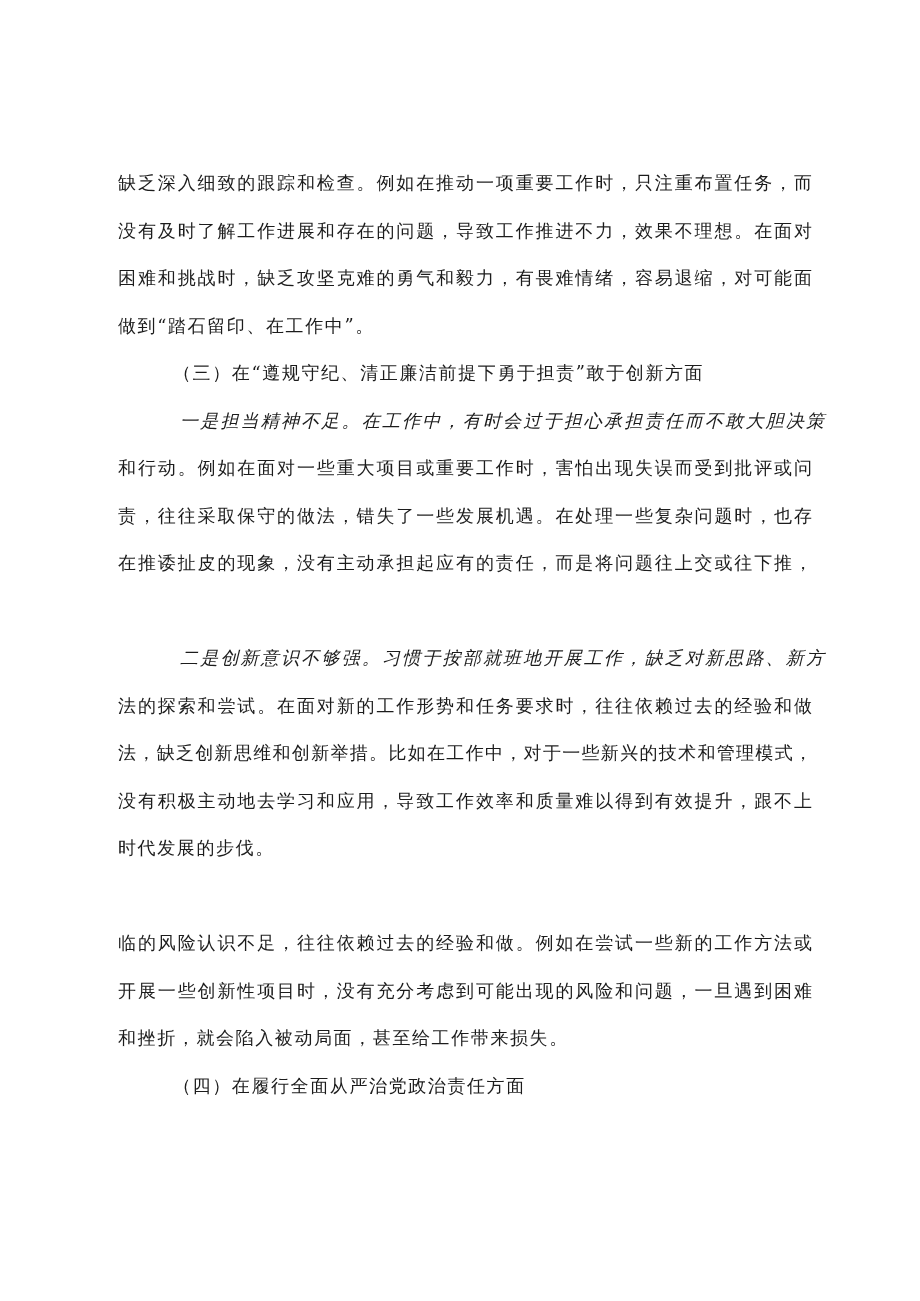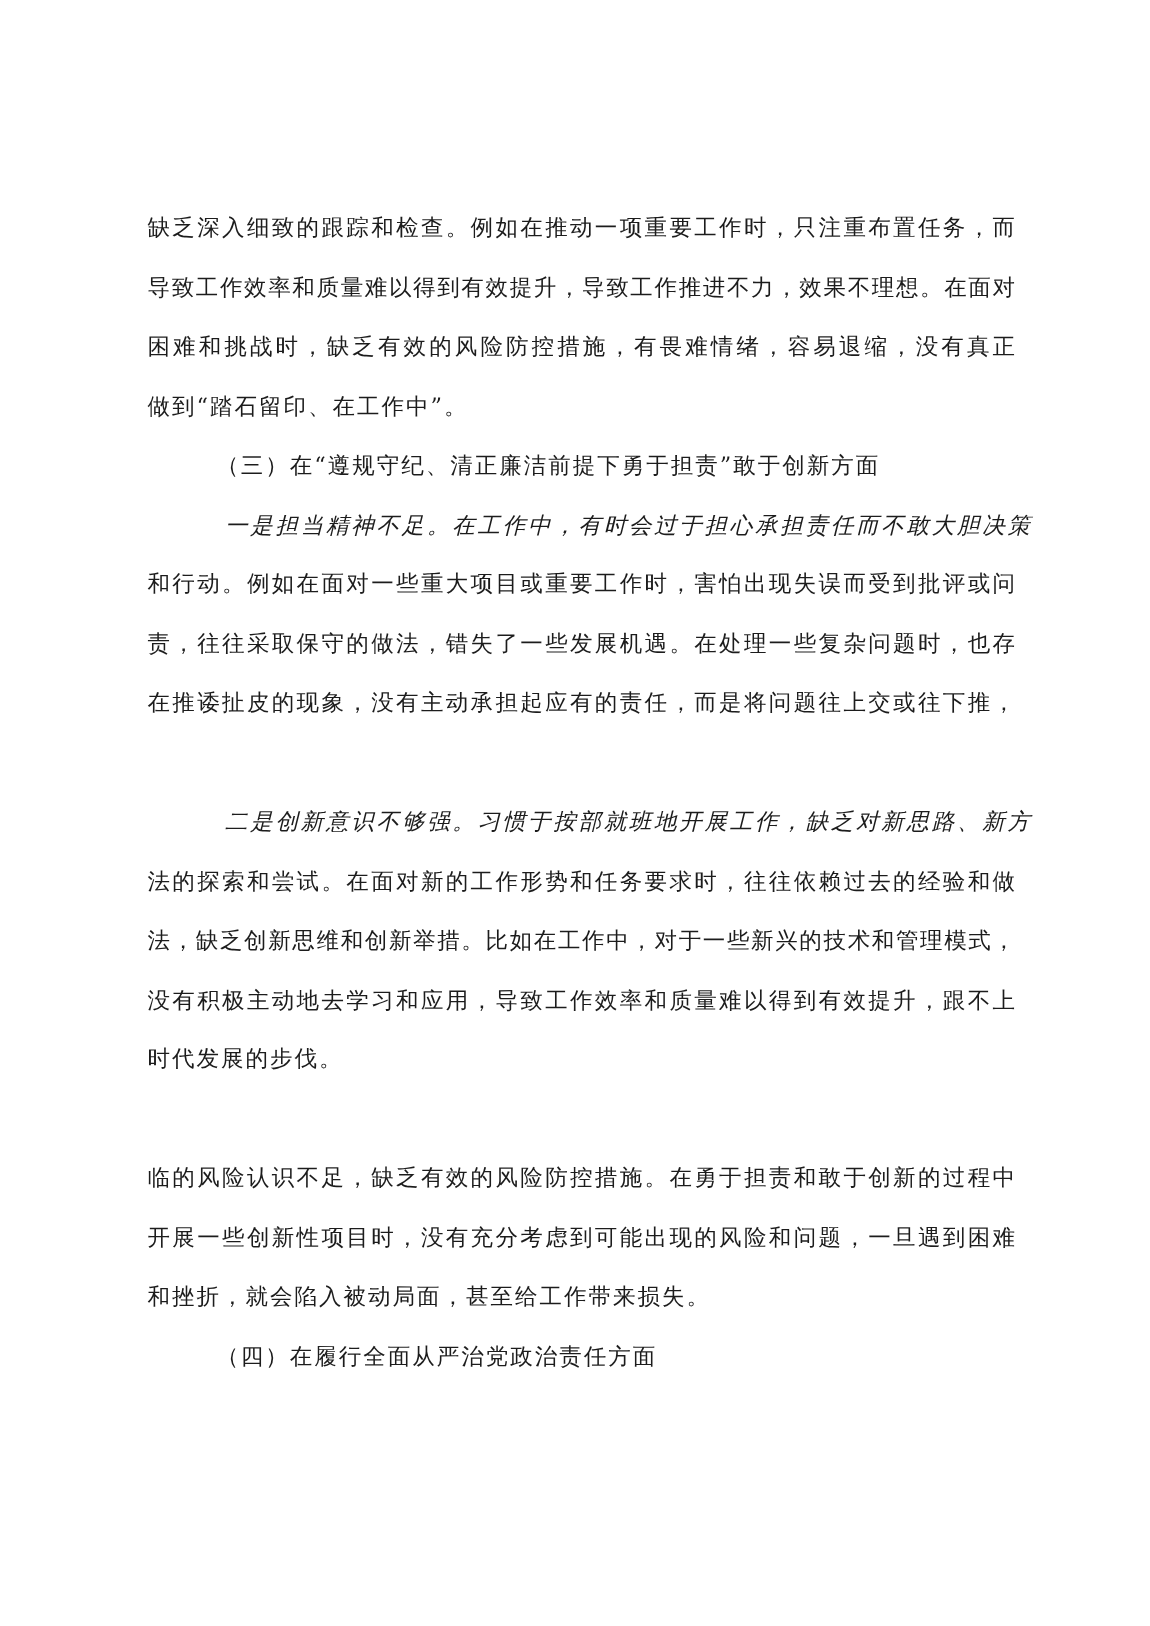--- a/index.html
+++ b/index.html
@@ -22,36 +22,36 @@
   .line.short { text-align: left; text-align-last: left; letter-spacing: 1.6px; }
   .line.indent { left: 180px; width: 644px; font-style: italic; }
   .line.heading { left: 173px; width: auto; text-align: left; text-align-last: left; letter-spacing: 1.6px; }
 </style>
 </head>
 <body>
 
 <div class="page">
 
   <div class="line" style="top:159px">缺乏深入细致的跟踪和检查。例如在推动一项重要工作时，只注重布置任务，而</div>
-  <div class="line" style="top:207px">导致工作效率和质量难以得到有效提升，导致工作推进不力，效果不理想。在面对</div>
-  <div class="line" style="top:254px">困难和挑战时，缺乏有效的风险防控措施，有畏难情绪，容易退缩，没有真正</div>
+  <div class="line" style="top:207px">没有及时了解工作进展和存在的问题，导致工作推进不力，效果不理想。在面对</div>
+  <div class="line" style="top:254px">困难和挑战时，缺乏攻坚克难的勇气和毅力，有畏难情绪，容易退缩，对可能面</div>
   <div class="line short" style="top:302px">做到“踏石留印、在工作中”。</div>
 
   <div class="line heading" style="top:349px">（三）在“遵规守纪、清正廉洁前提下勇于担责”敢于创新方面</div>
 
   <div class="line indent" style="top:397px">一是担当精神不足。在工作中，有时会过于担心承担责任而不敢大胆决策</div>
   <div class="line" style="top:444px">和行动。例如在面对一些重大项目或重要工作时，害怕出现失误而受到批评或问</div>
   <div class="line" style="top:492px">责，往往采取保守的做法，错失了一些发展机遇。在处理一些复杂问题时，也存</div>
   <div class="line" style="top:539px">在推诿扯皮的现象，没有主动承担起应有的责任，而是将问题往上交或往下推，</div>
 
   <div class="line indent" style="top:634px">二是创新意识不够强。习惯于按部就班地开展工作，缺乏对新思路、新方</div>
   <div class="line" style="top:682px">法的探索和尝试。在面对新的工作形势和任务要求时，往往依赖过去的经验和做</div>
   <div class="line" style="top:729px">法，缺乏创新思维和创新举措。比如在工作中，对于一些新兴的技术和管理模式，</div>
   <div class="line" style="top:777px">没有积极主动地去学习和应用，导致工作效率和质量难以得到有效提升，跟不上</div>
   <div class="line short" style="top:824px">时代发展的步伐。</div>
 
-  <div class="line" style="top:919px">临的风险认识不足，缺乏有效的风险防控措施。在勇于担责和敢于创新的过程中</div>
+  <div class="line" style="top:919px">临的风险认识不足，往往依赖过去的经验和做。例如在尝试一些新的工作方法或</div>
   <div class="line" style="top:967px">开展一些创新性项目时，没有充分考虑到可能出现的风险和问题，一旦遇到困难</div>
   <div class="line heading" style="top:1062px">（四）在履行全面从严治党政治责任方面</div>
 
   <div class="line short" style="top:1014px">和挫折，就会陷入被动局面，甚至给工作带来损失。</div>
 
 </div>
 
 </body></html>

